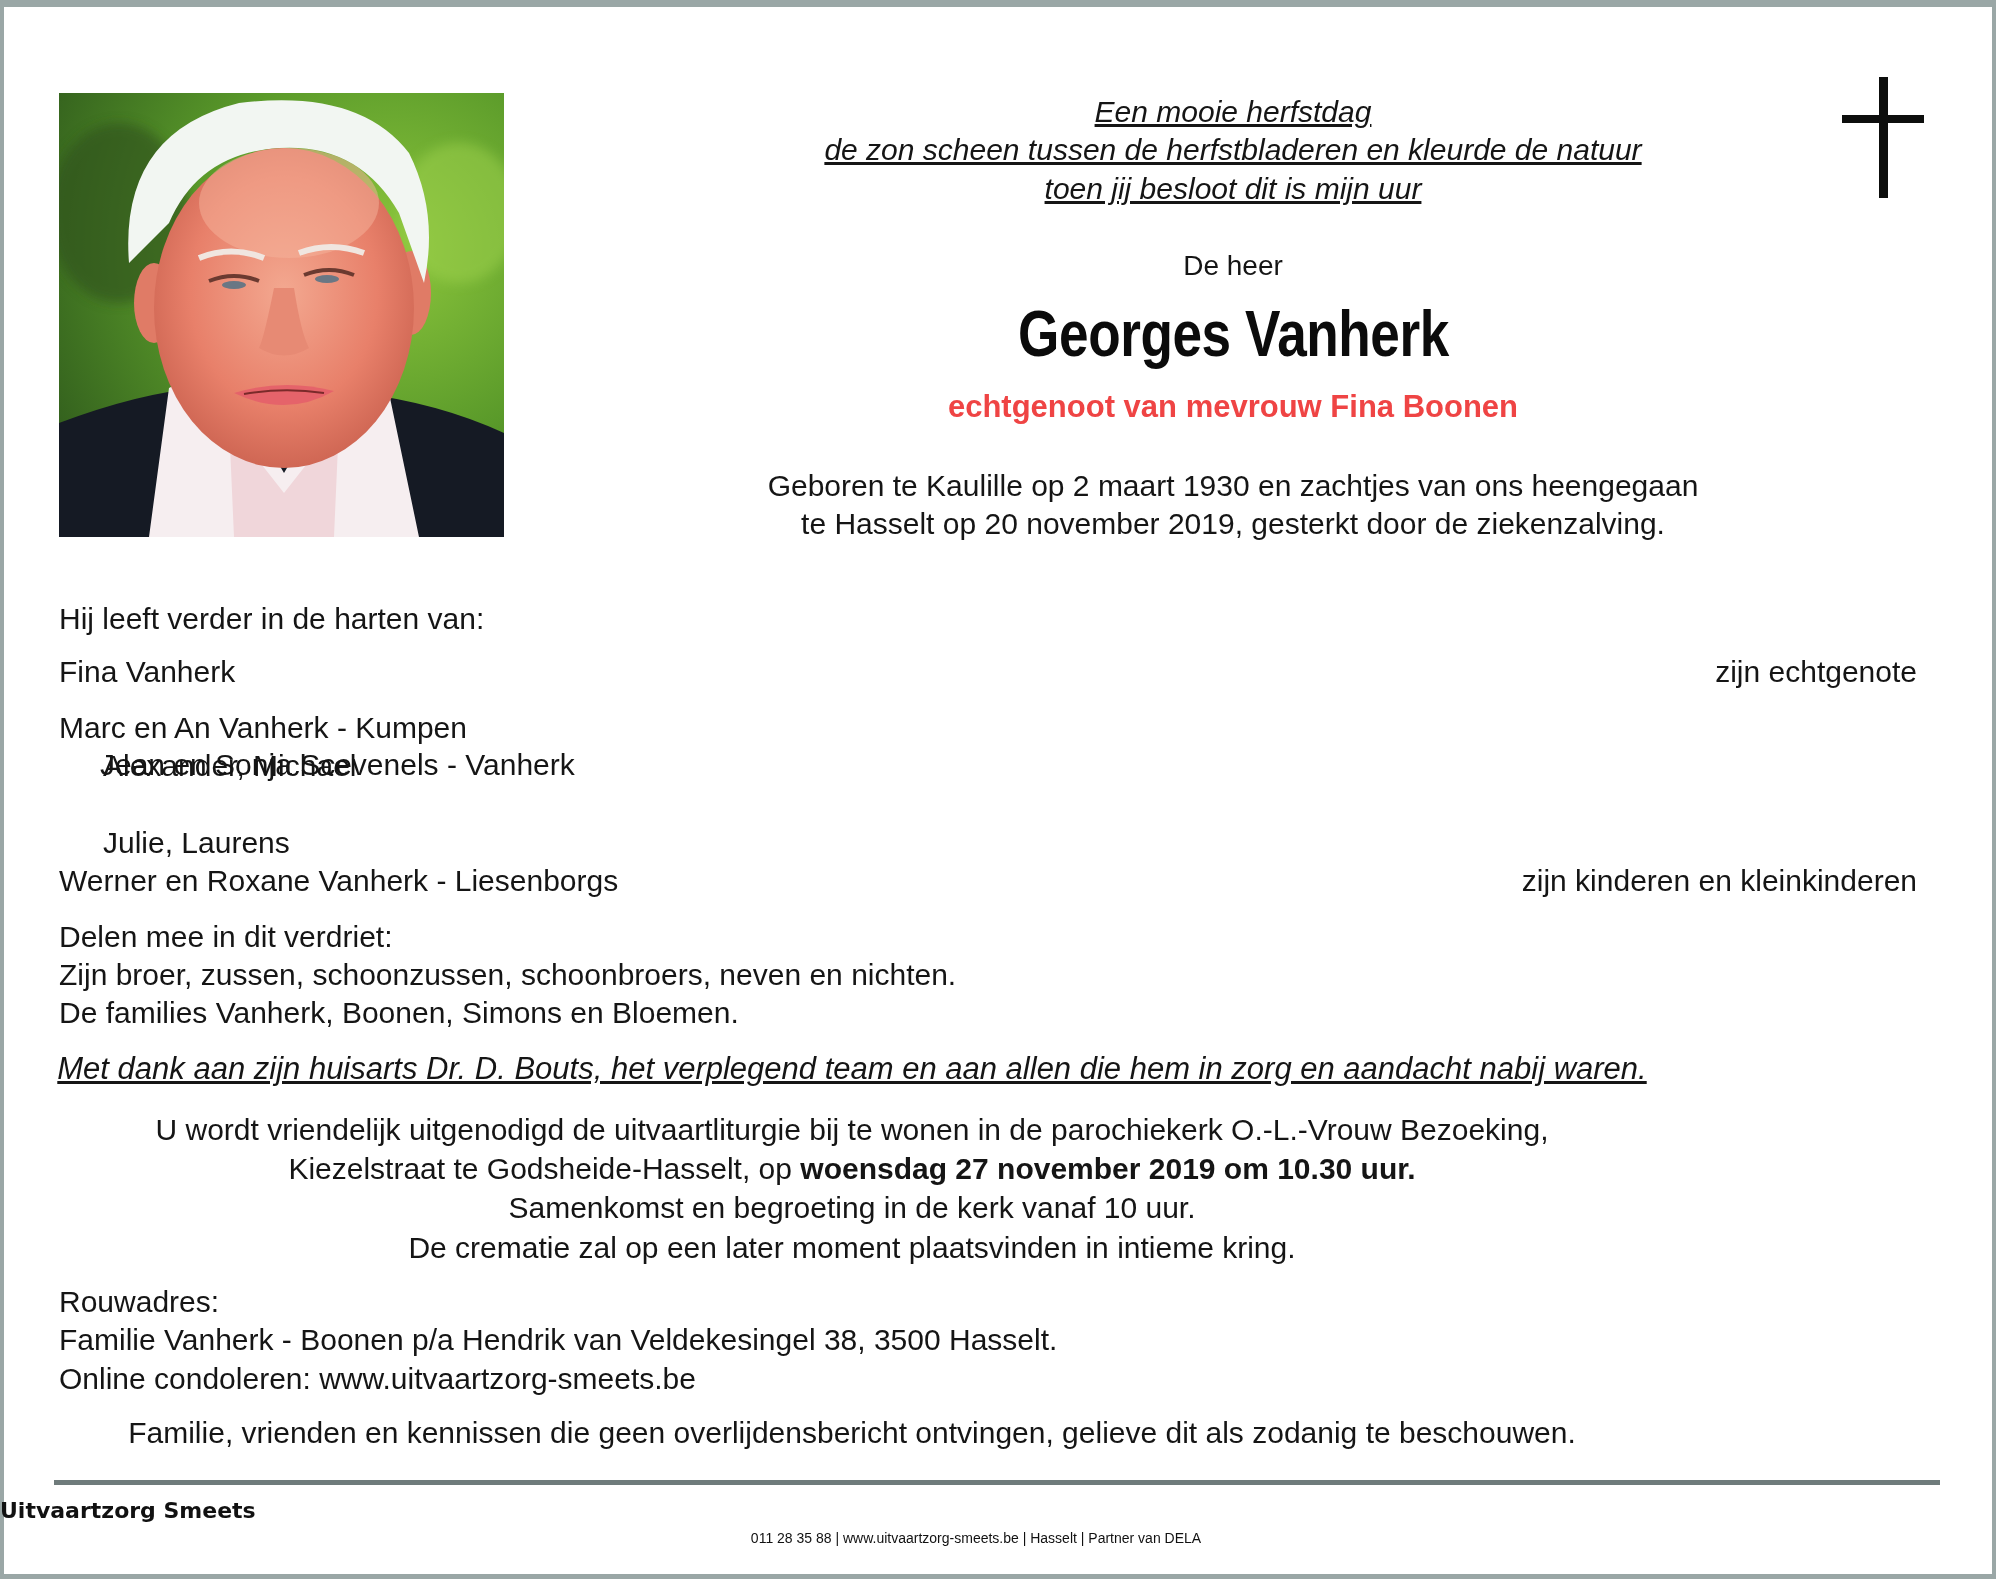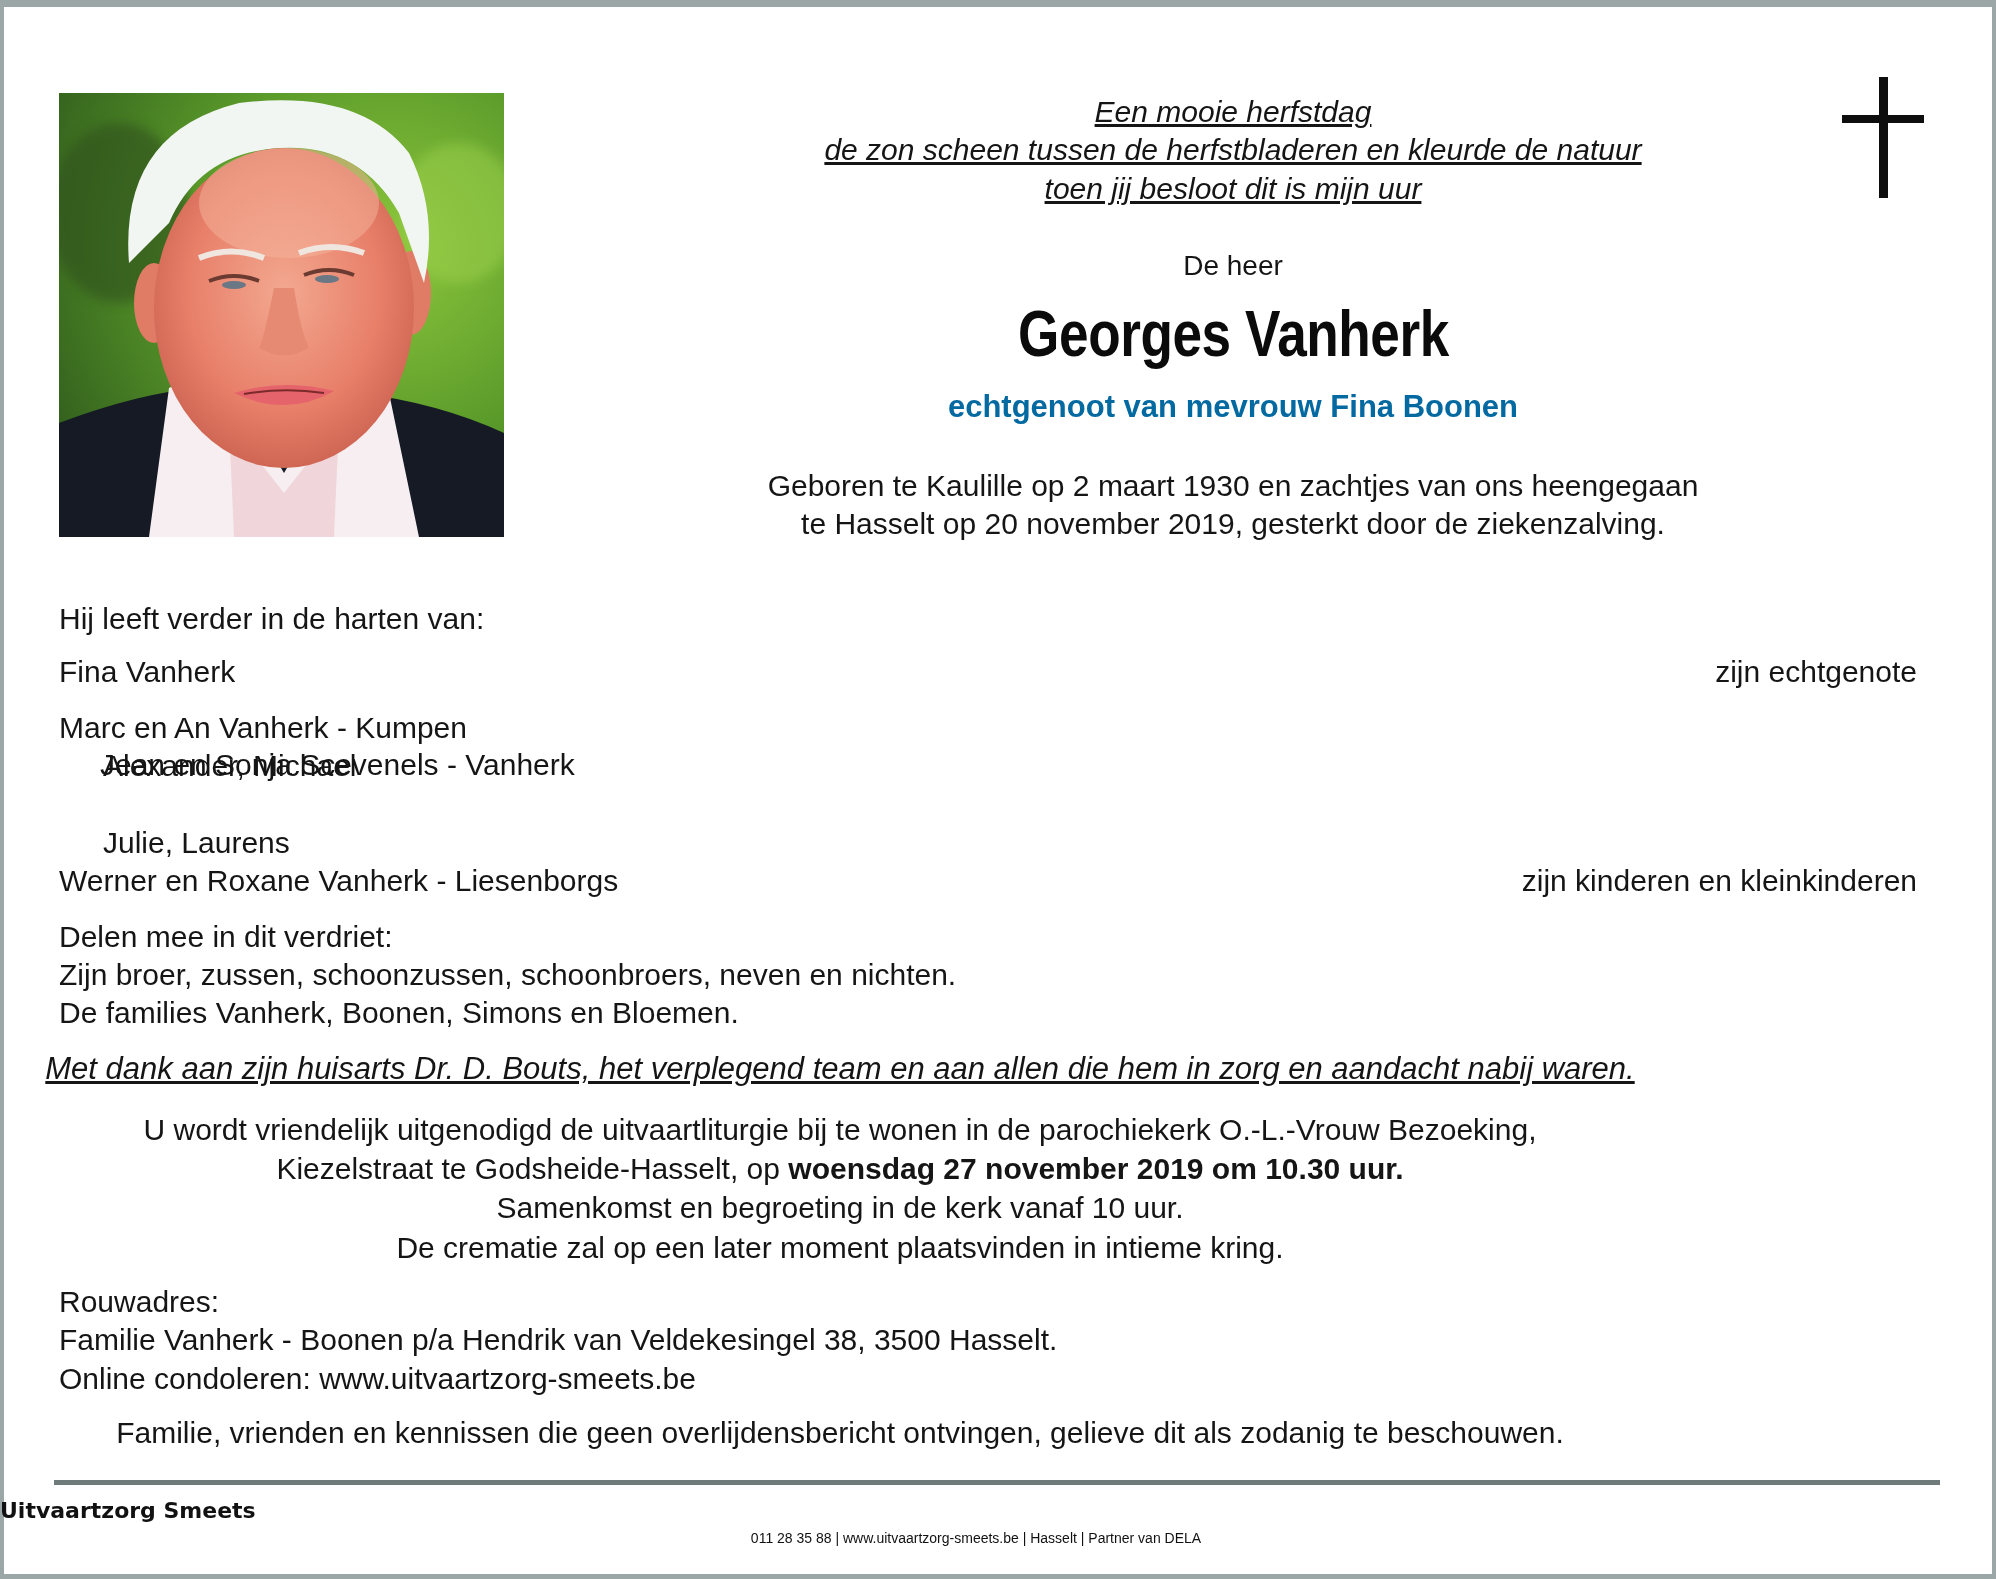--- a/index.html
+++ b/index.html
@@ -11,39 +11,39 @@
     border-left: 4px solid #9aa7a6;
     border-right: 4px solid #9aa7a6;
     border-bottom: 5px solid #9aa7a6;
     background: #ffffff;
   }
   .ln {
     position: absolute; white-space: nowrap;
     font-family: "Liberation Sans", sans-serif;
     font-size: 30px; line-height: 38px; color: #151515;
   }
-  .center { left: 0; width: 1680px; text-align: center; }
+  .center { left: 12px; width: 1680px; text-align: center; }
   .rightcol { left: 470px; width: 1526px; text-align: center; }
   .left { left: 59px; }
   .indent { left: 103px; }
   .right { right: 79px; text-align: right; }
   .it { font-style: italic; text-decoration: underline; }
   .b { font-weight: bold; }
   .photo { position: absolute; left: 59px; top: 93px; width: 445px; height: 444px; overflow: hidden; }
   .photo svg { display: block; }
   .cross { position: absolute; left: 1842px; top: 77px; width: 82px; height: 121px; }
   .cross .v { position: absolute; left: 37px; top: 0; width: 9px; height: 121px; background: #0d0e0d; }
   .cross .h { position: absolute; left: 0; top: 38px; width: 82px; height: 8px; background: #0d0e0d; }
   .name {
     font-family: "Liberation Sans", sans-serif; font-weight: bold;
     font-size: 64px; line-height: 70px; color: #0b0b0b;
     display: inline-block; transform: scaleX(0.83); transform-origin: center;
     letter-spacing: -0.5px;
   }
-  .subtitle { font-weight: bold; font-size: 31px; color: #0369a1; }
+  .subtitle { font-weight: bold; font-size: 31px; color: #ef4444; }
   .separator { position: absolute; left: 54px; top: 1480px; width: 1886px; height: 5px; background: #6f7b7b; }
   .footer-title {
     position: absolute; left: 0; width: 1952px; text-align: left; top: 1497px;
     font-family: "DejaVu Sans", sans-serif; font-weight: bold; font-size: 22px; line-height: 28px; color: #111;
   }
   .footer-contact {
     position: absolute; left: 0; width: 1952px; text-align: center; top: 1526px;
     font-family: Liberation Sans, sans-serif; font-size: 14px; line-height: 24px; color: #111;
   }
 </style>

